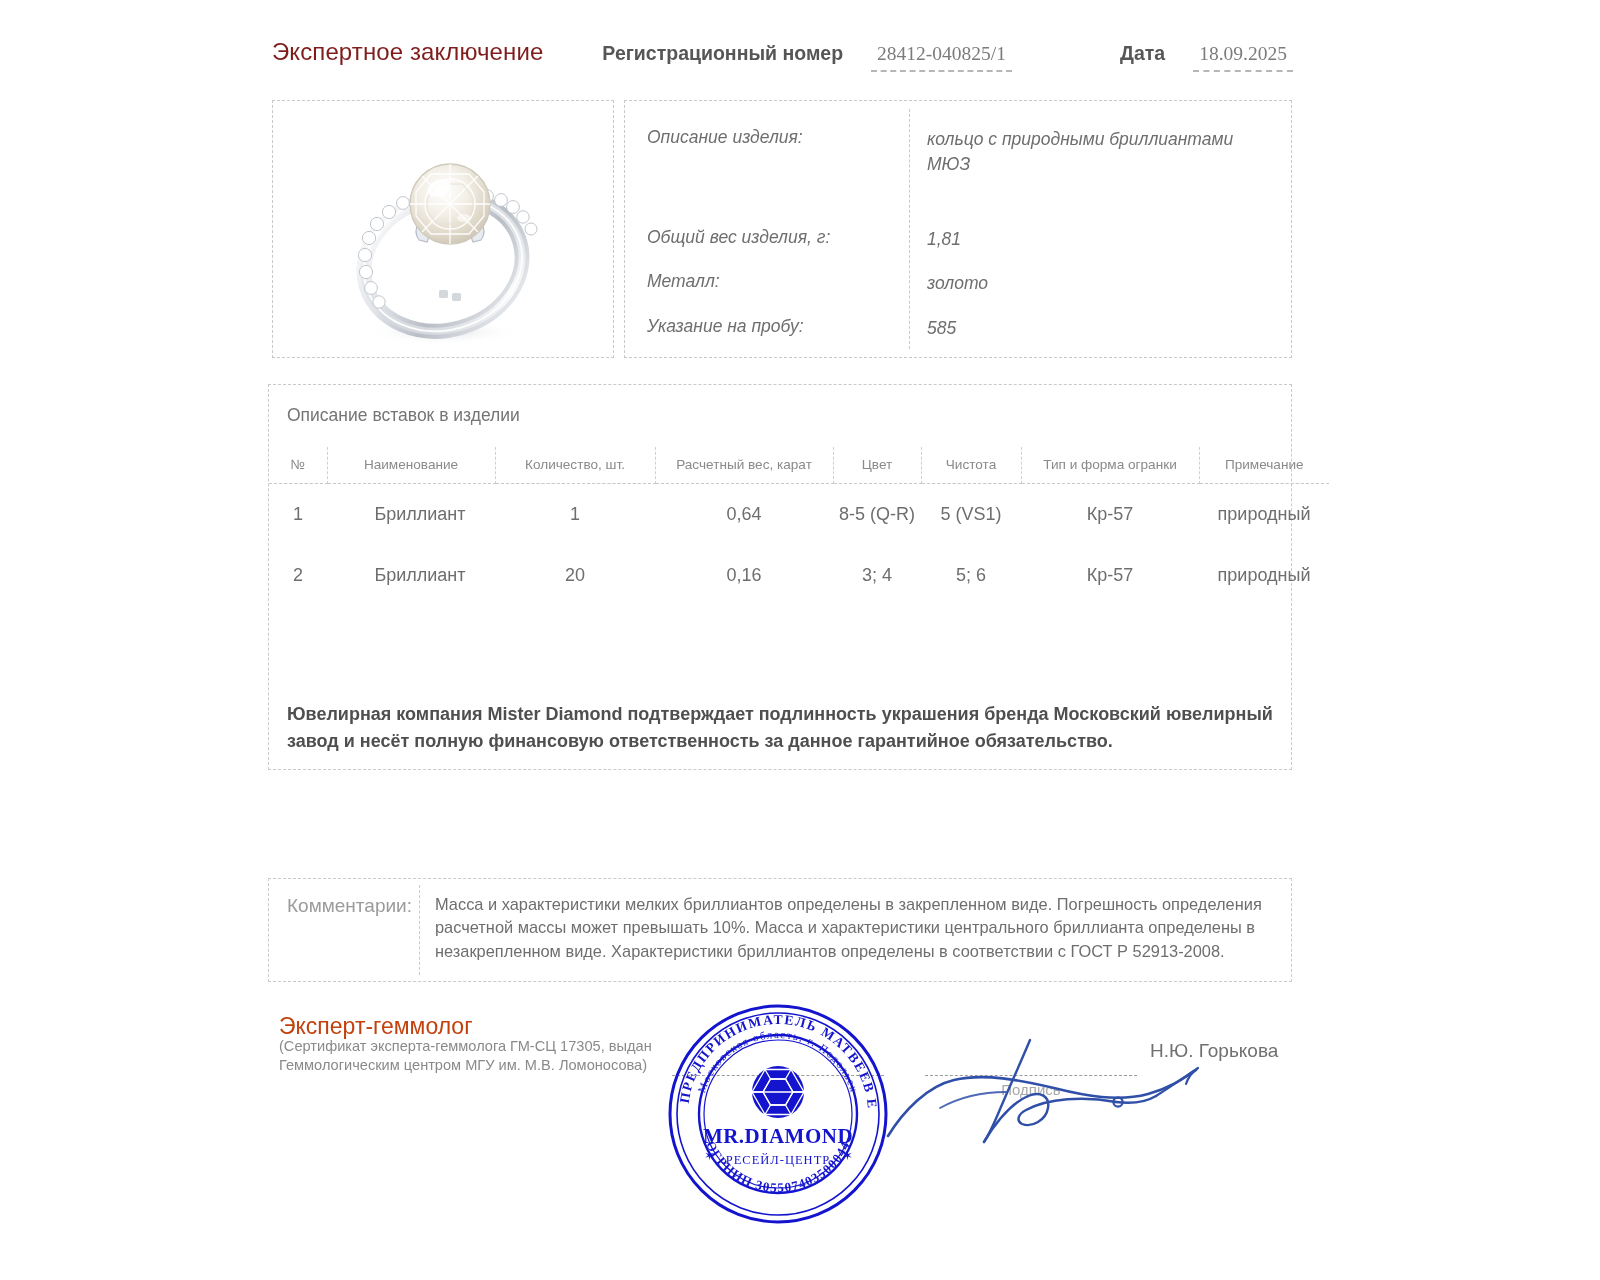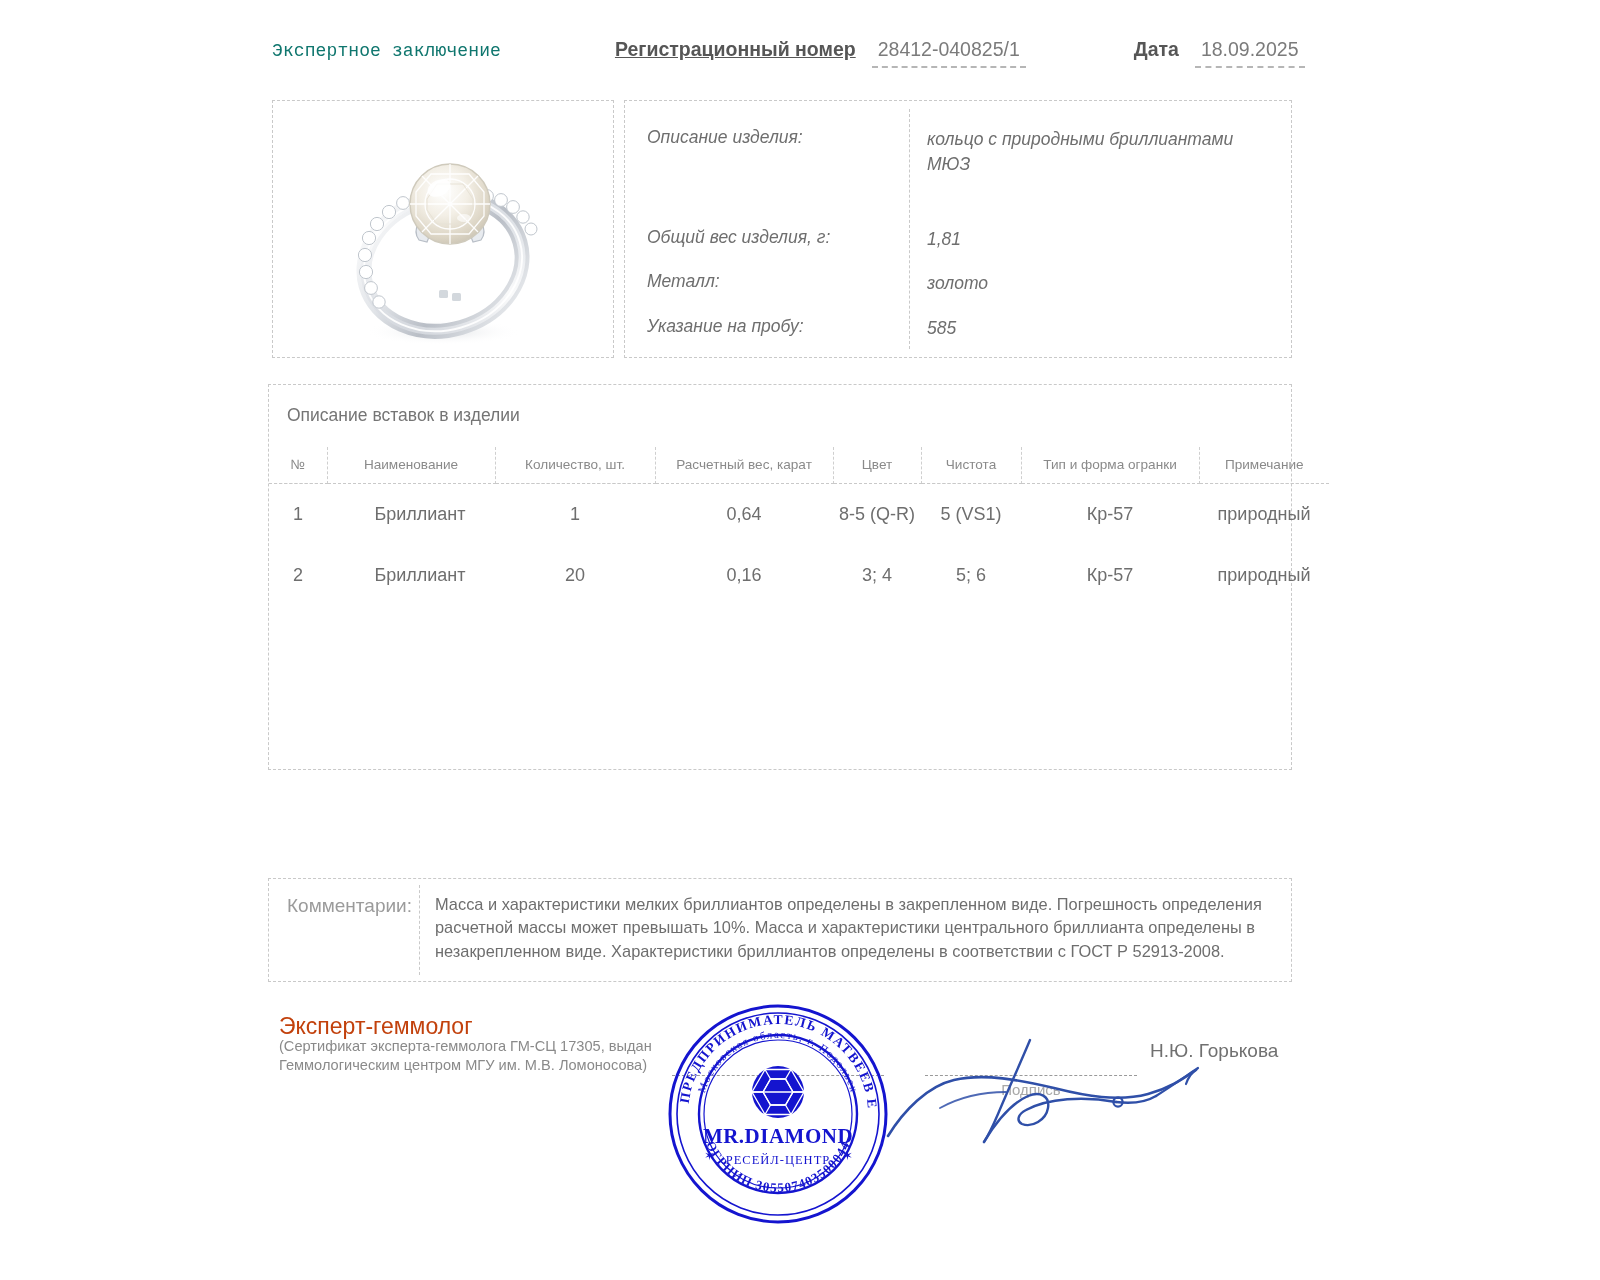--- a/index.html
+++ b/index.html
@@ -24,41 +24,40 @@
   #header {
     position: absolute;
     left: 272px;
     top: 38px;
     width: 1020px;
     height: 36px;
     display: flex;
     align-items: baseline;
   }
   .hdr-title {
-    font-size: 18px;
-    color: #0f766e;
+    font-size: 24px;
+    color: #7f1d1d;
     letter-spacing: .1px;
     white-space: nowrap;
-    font-family: Liberation Mono, monospace;
   }
   .hdr-reg-label {
     font-size: 19.5px;
     color: #565656;
     font-weight: bold;
     white-space: nowrap;
-    margin-left: 114px;
-    text-decoration: underline;
+    margin-left: 59px;
   }
   .dashed-val {
     font-size: 19.5px;
     color: #7b7b7b;
     white-space: nowrap;
     border-bottom: 2px dashed #b6b6b6;
     padding: 0 6px 5px 6px;
-    margin-left: 16px;
+    margin-left: 28px;
+    font-family: Liberation Serif, serif;
   }
   .hdr-date-label {
     font-size: 19.5px;
     color: #565656;
     font-weight: bold;
     white-space: nowrap;
     margin-left: 108px;
   }
 
   
@@ -348,20 +347,21 @@
             <td>3; 4</td>
             <td>5; 6</td>
             <td>Кр-57</td>
             <td>природный</td>
           </tr>
         </tbody>
       </table>
     </div>
 
 
+    <div id="guarantee">Ювелирная компания Mister Diamond подтверждает подлинность украшения бренда Московский ювелирный завод и несёт полную финансовую ответственность за данное гарантийное обязательство.</div>
   </div>
 
   <div class="dbox" id="comments-box">
     <div id="comments-label">Комментарии:</div>
     <div id="comments-divider"></div>
     <div id="comments-text">Масса и характеристики мелких бриллиантов определены в закрепленном виде. Погрешность определения расчетной массы может превышать 10%. Масса и характеристики центрального бриллианта определены в незакрепленном виде. Характеристики бриллиантов определены в соответствии с ГОСТ Р 52913-2008.</div>
   </div>
 
   <div id="expert-title">Эксперт-геммолог</div>
   <div id="expert-cert">(Сертификат эксперта-геммолога ГМ-СЦ 17305, выдан Геммологическим центром МГУ им. М.В. Ломоносова)</div>

